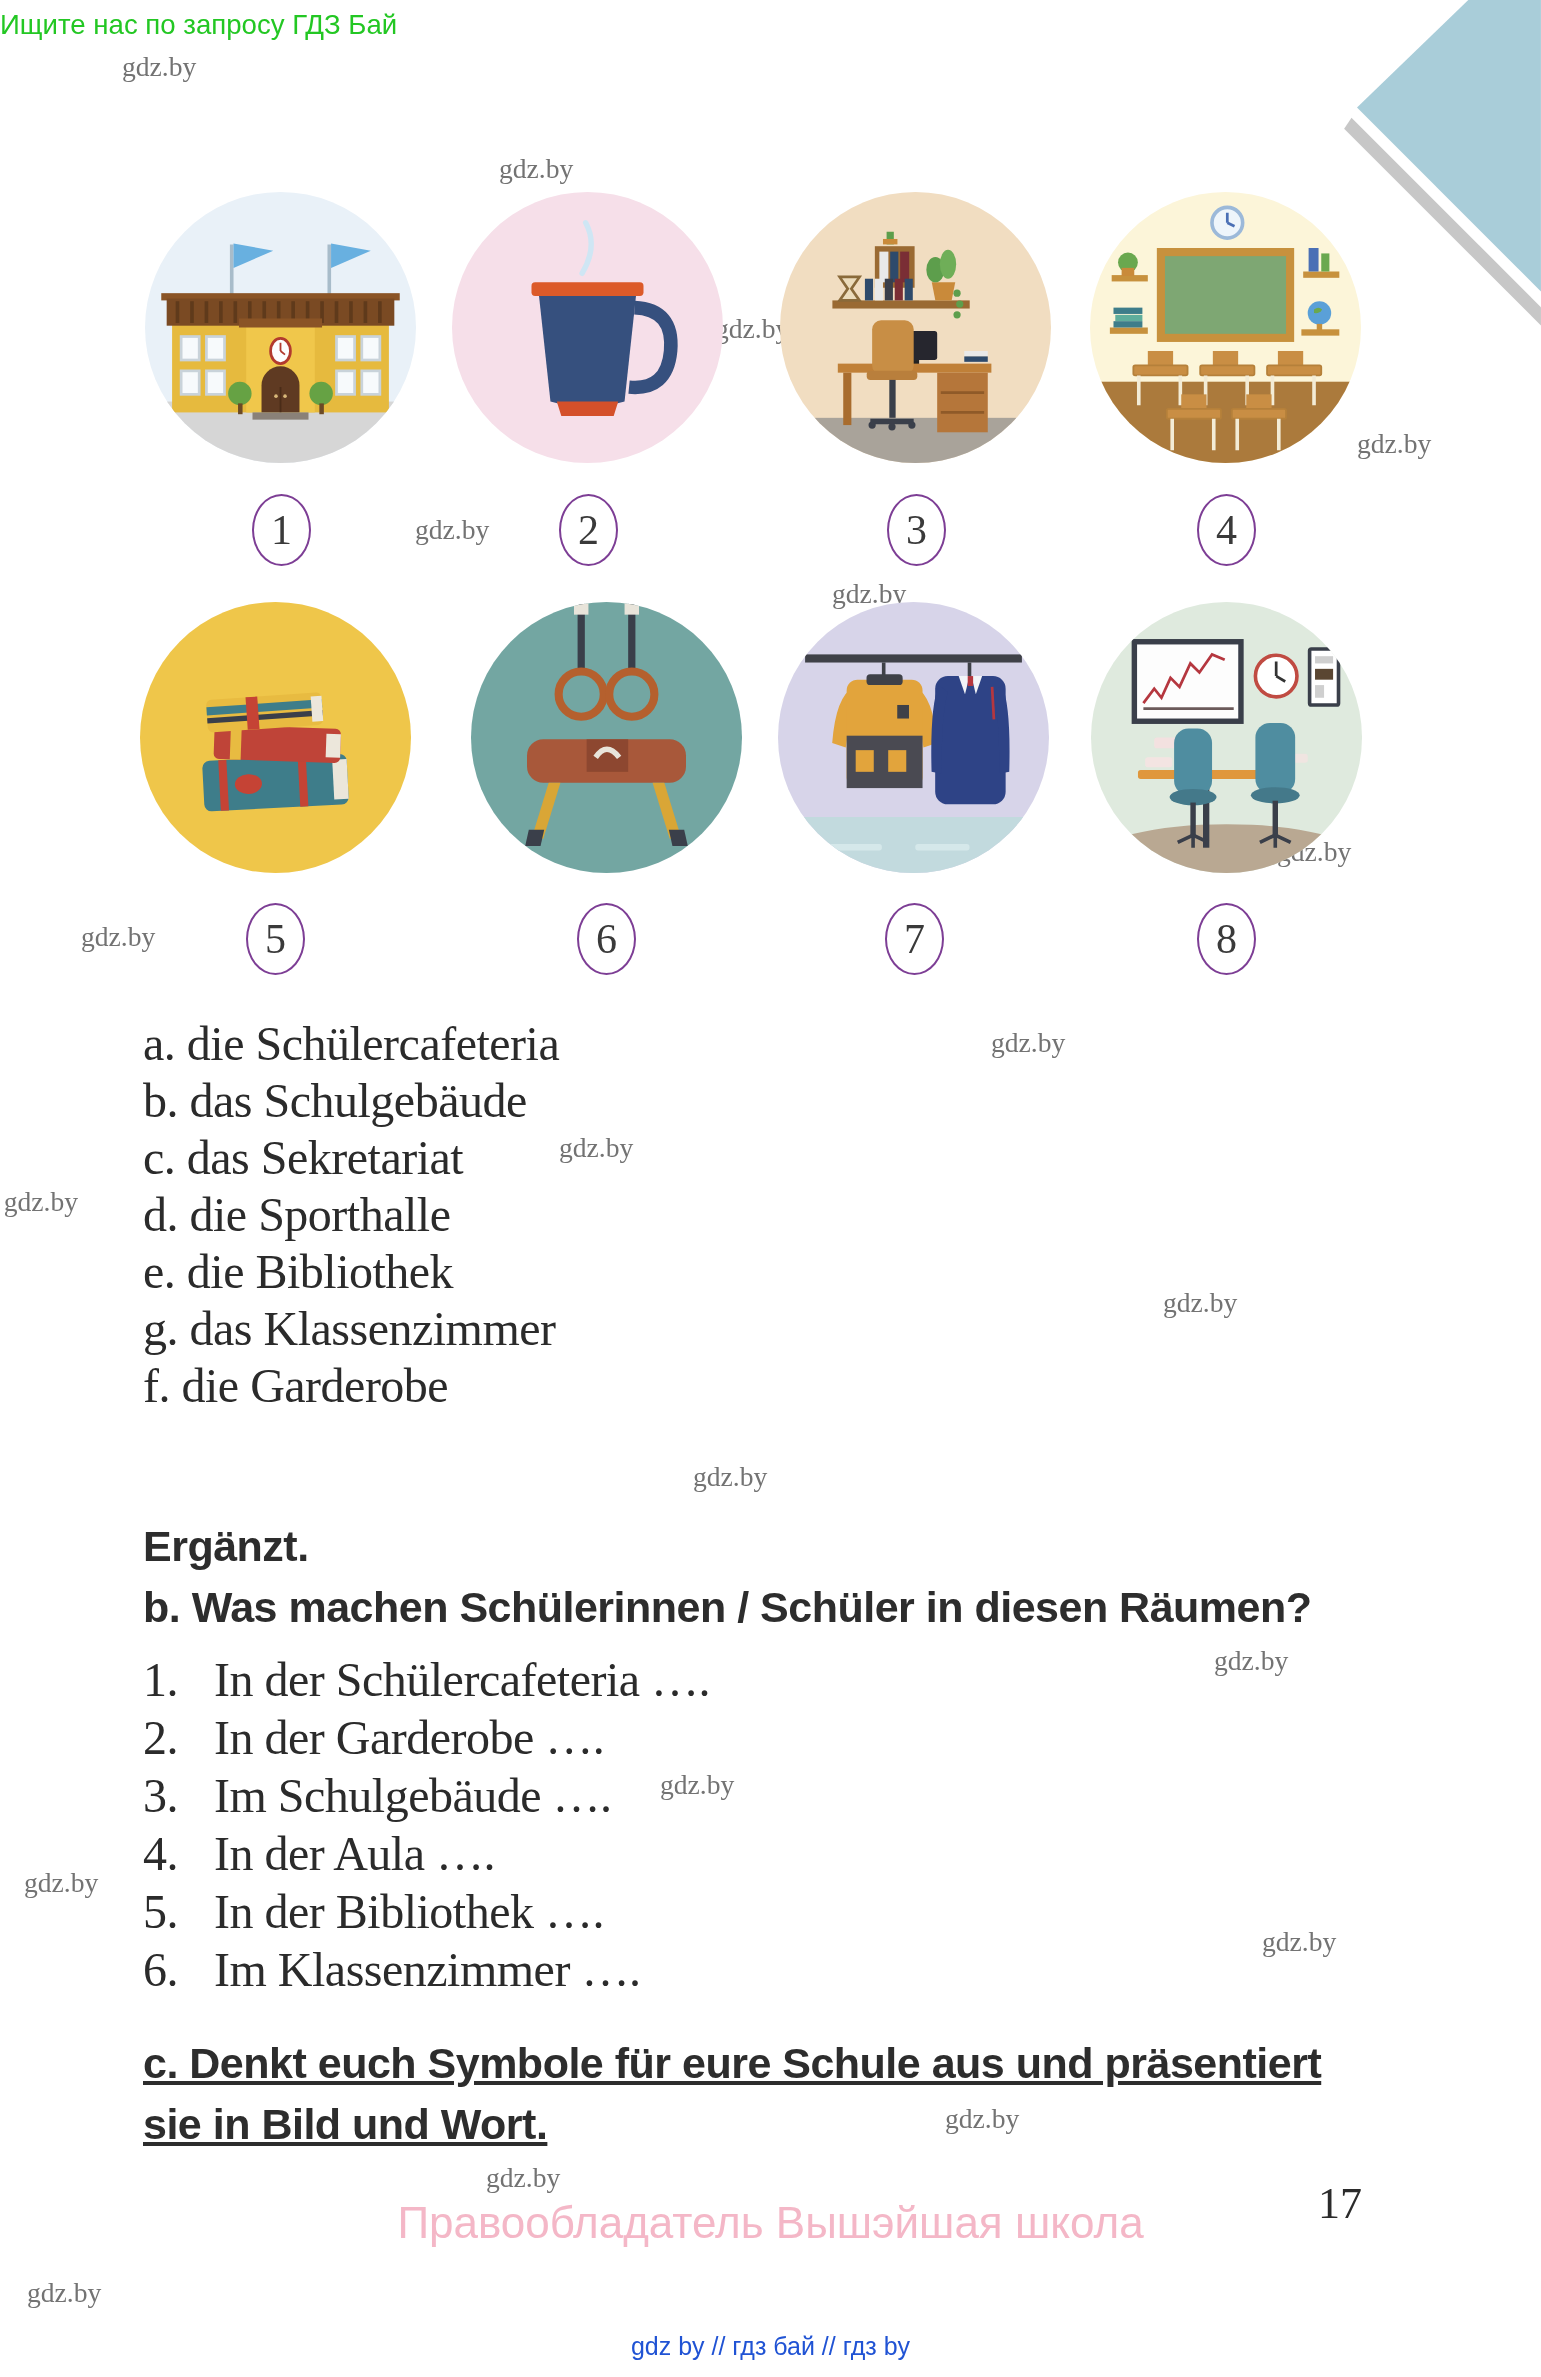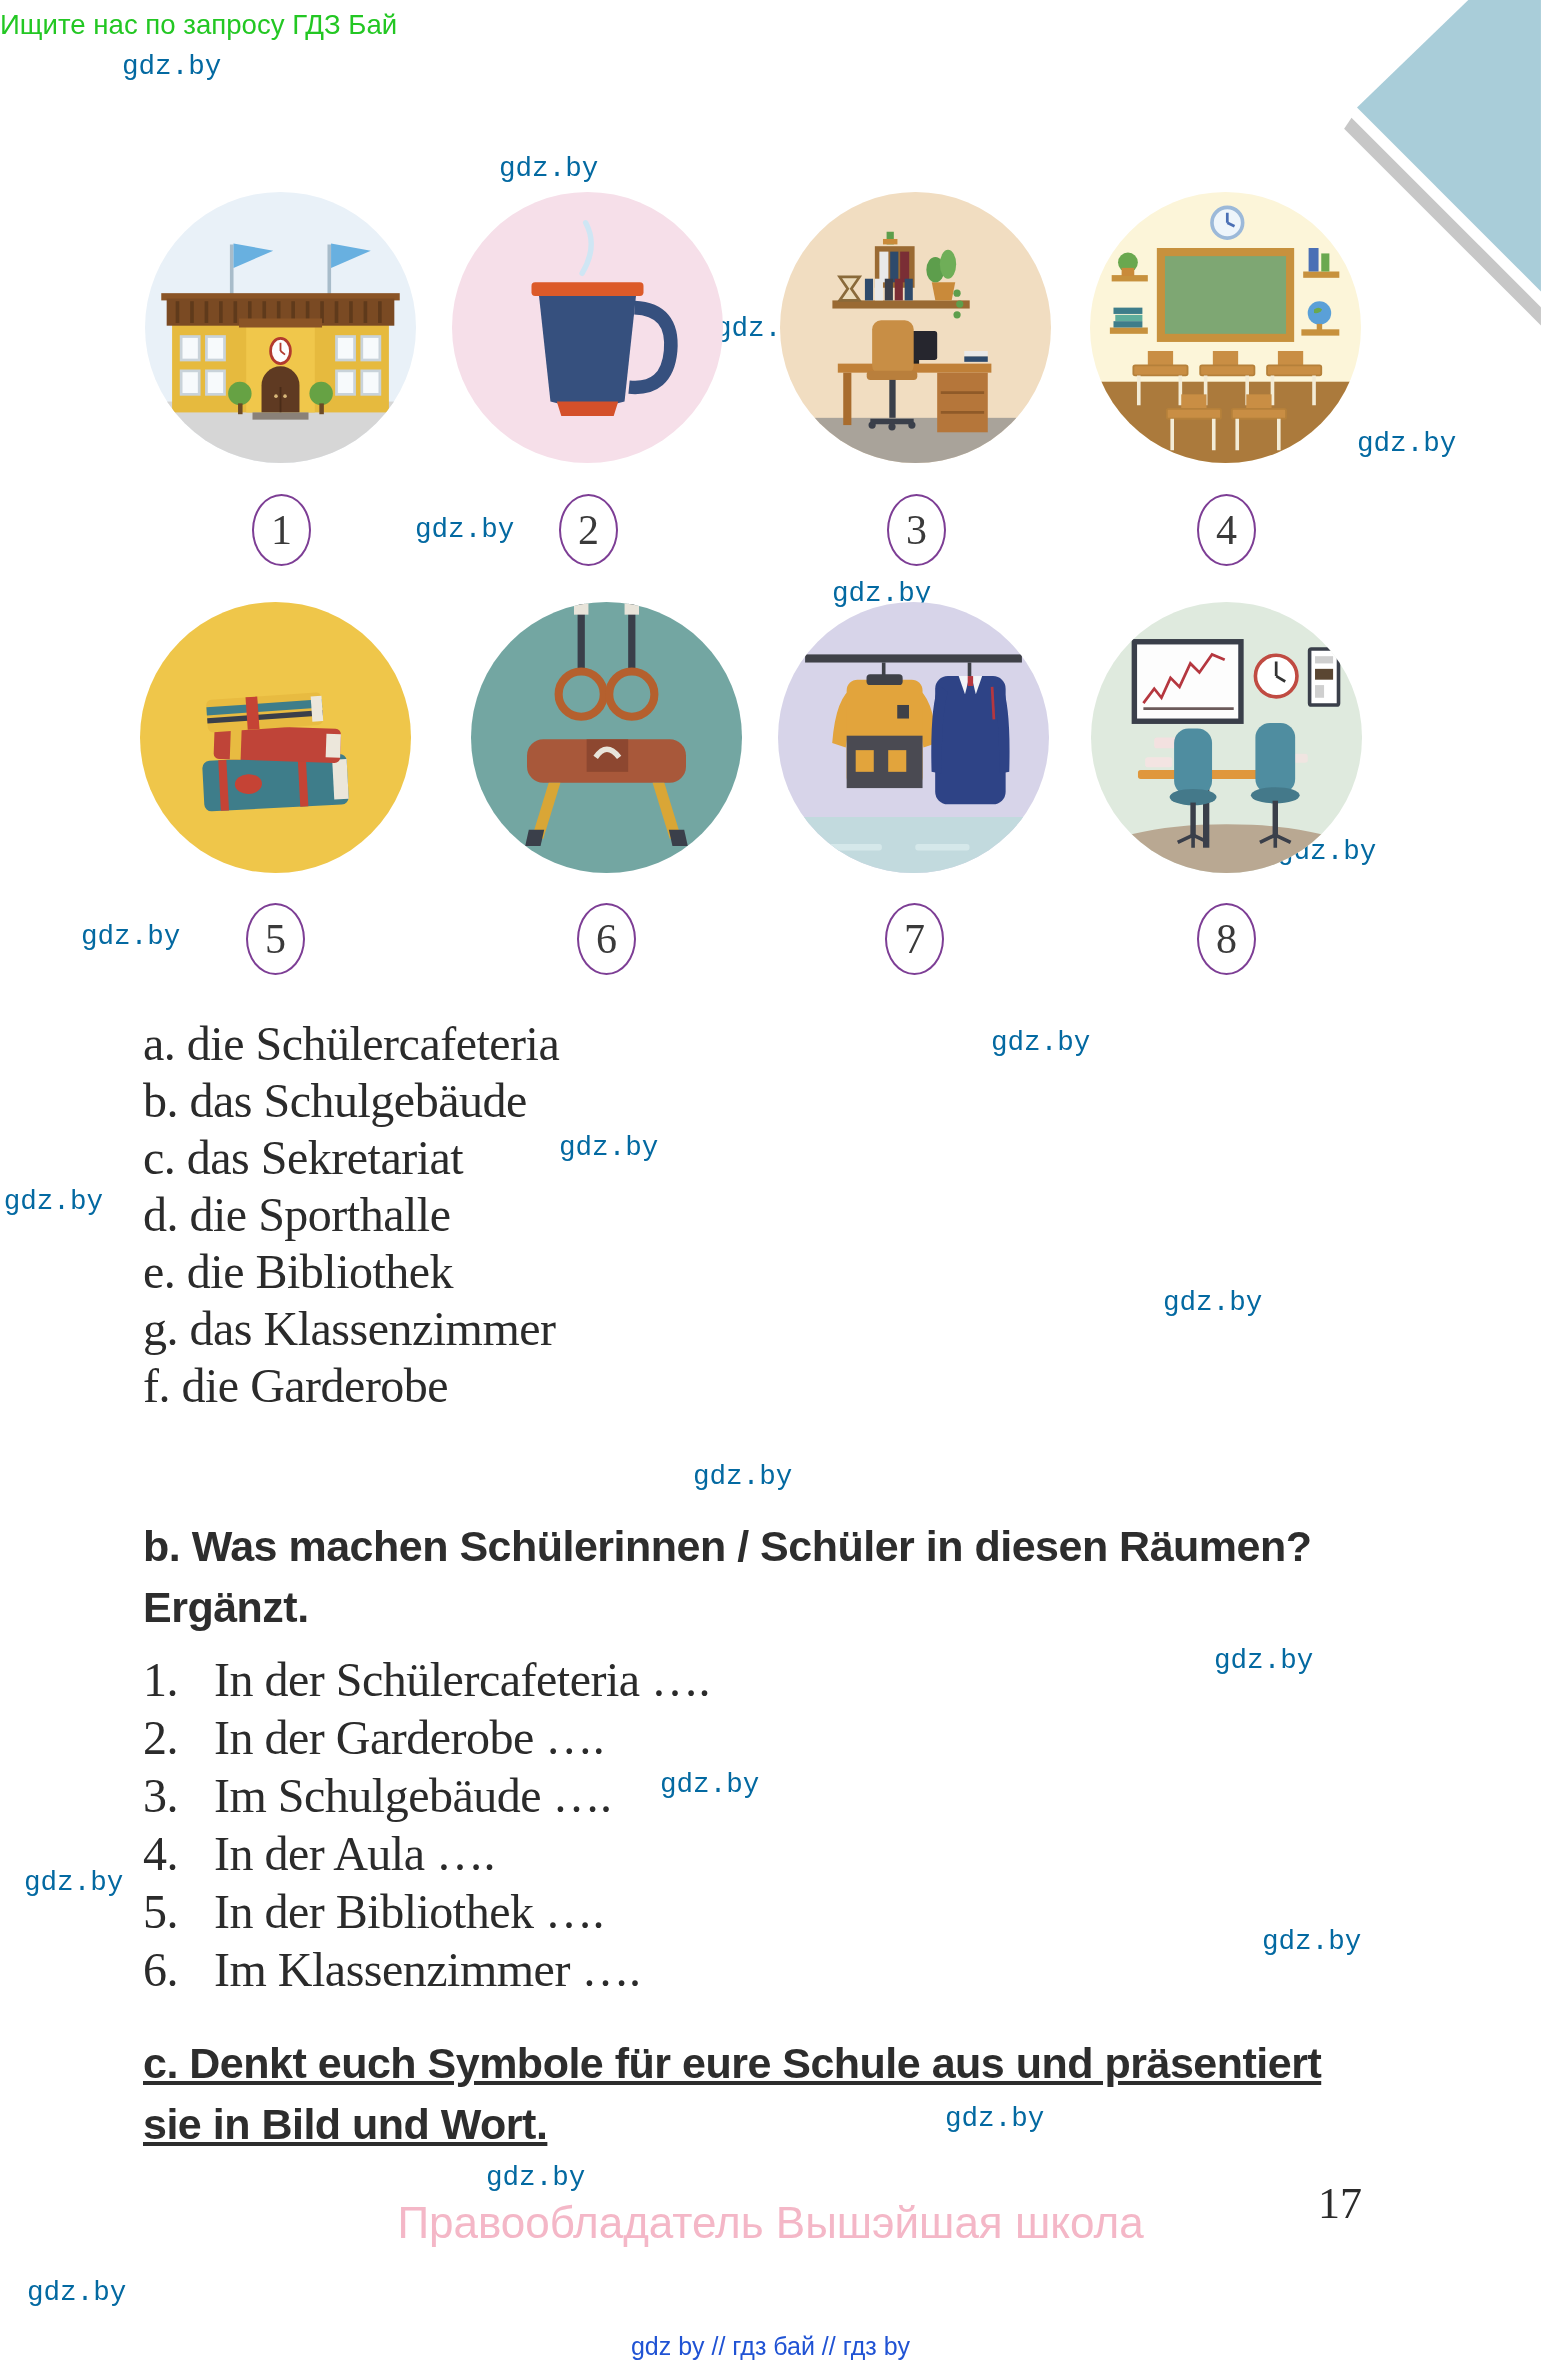--- a/index.html
+++ b/index.html
@@ -1,21 +1,21 @@
 <!DOCTYPE html>
 <html style="--promo-green: #23c723; --link-blue: #2053d4; --copyright-pink: #f4b7c7; --badge-purple: #7d3e95; --corner-blue: #a9cdd9; --corner-shadow: #c7c7c7; --text-dark: #2b2b2b;font-size:14.7px"><head>
 <meta charset="utf-8">
 <style>
   html,body{margin:0;padding:0;background:#ffffff;}
   .page{position:relative;width:1541px;height:2377px;background:#fff;overflow:hidden;
         font-family:"Liberation Sans",sans-serif;}
   .promo{position:absolute;top:9.2px;left:0;width:100%;text-align:left;
          font-size:27.6px;color:var(--promo-green,#23c723);white-space:nowrap;}
-  .wm{position:absolute;font-size:27.6px;color:#0369a1;white-space:nowrap;
-      font-family:Liberation Mono, monospace;}
+  .wm{position:absolute;font-size:27.6px;color:#737373;white-space:nowrap;
+      font-family:Liberation Serif, serif;}
   .corner{position:absolute;top:0;right:0;}
   .circle{position:absolute;width:271px;height:271px;border-radius:50%;overflow:hidden;}
   .circle svg{display:block;width:100%;height:100%;}
   .badge{position:absolute;width:59px;height:72px;box-sizing:border-box;
          border:2.8px solid var(--badge-purple,#7d3e95);border-radius:50%;background:#fff;
          display:flex;align-items:center;justify-content:center;
          font-family:"Liberation Serif",serif;font-size:42px;color:#3a3a3a;}
   .serif-list{position:absolute;left:143px;top:1015px;font-family:Liberation Serif, serif;
          font-size:48px;line-height:57px;color:var(--text-dark,#2b2b2b);letter-spacing:-0.5px;}
   .instr{position:absolute;left:143px;font-weight:700;font-size:43px;line-height:61px;
@@ -364,22 +364,22 @@
     <div>a. die Schülercafeteria</div>
     <div>b. das Schulgebäude</div>
     <div>c. das Sekretariat</div>
     <div>d. die Sporthalle</div>
     <div>e. die Bibliothek</div>
     <div>g. das Klassenzimmer</div>
     <div>f. die Garderobe</div>
   </div>
 
   <div class="instr instr-b">
+    <div>Ergänzt.</div>
     <div>b. Was machen Schülerinnen / Schüler in diesen Räumen?</div>
-    <div>Ergänzt.</div>
   </div>
 
   <div class="sent-list">
     <div><span class="sent-num">1.</span><span>In der Schülercafeteria ….</span></div>
     <div><span class="sent-num">2.</span><span>In der Garderobe ….</span></div>
     <div><span class="sent-num">3.</span><span>Im Schulgebäude ….</span></div>
     <div><span class="sent-num">4.</span><span>In der Aula ….</span></div>
     <div><span class="sent-num">5.</span><span>In der Bibliothek ….</span></div>
     <div><span class="sent-num">6.</span><span>Im Klassenzimmer ….</span></div>
   </div>

